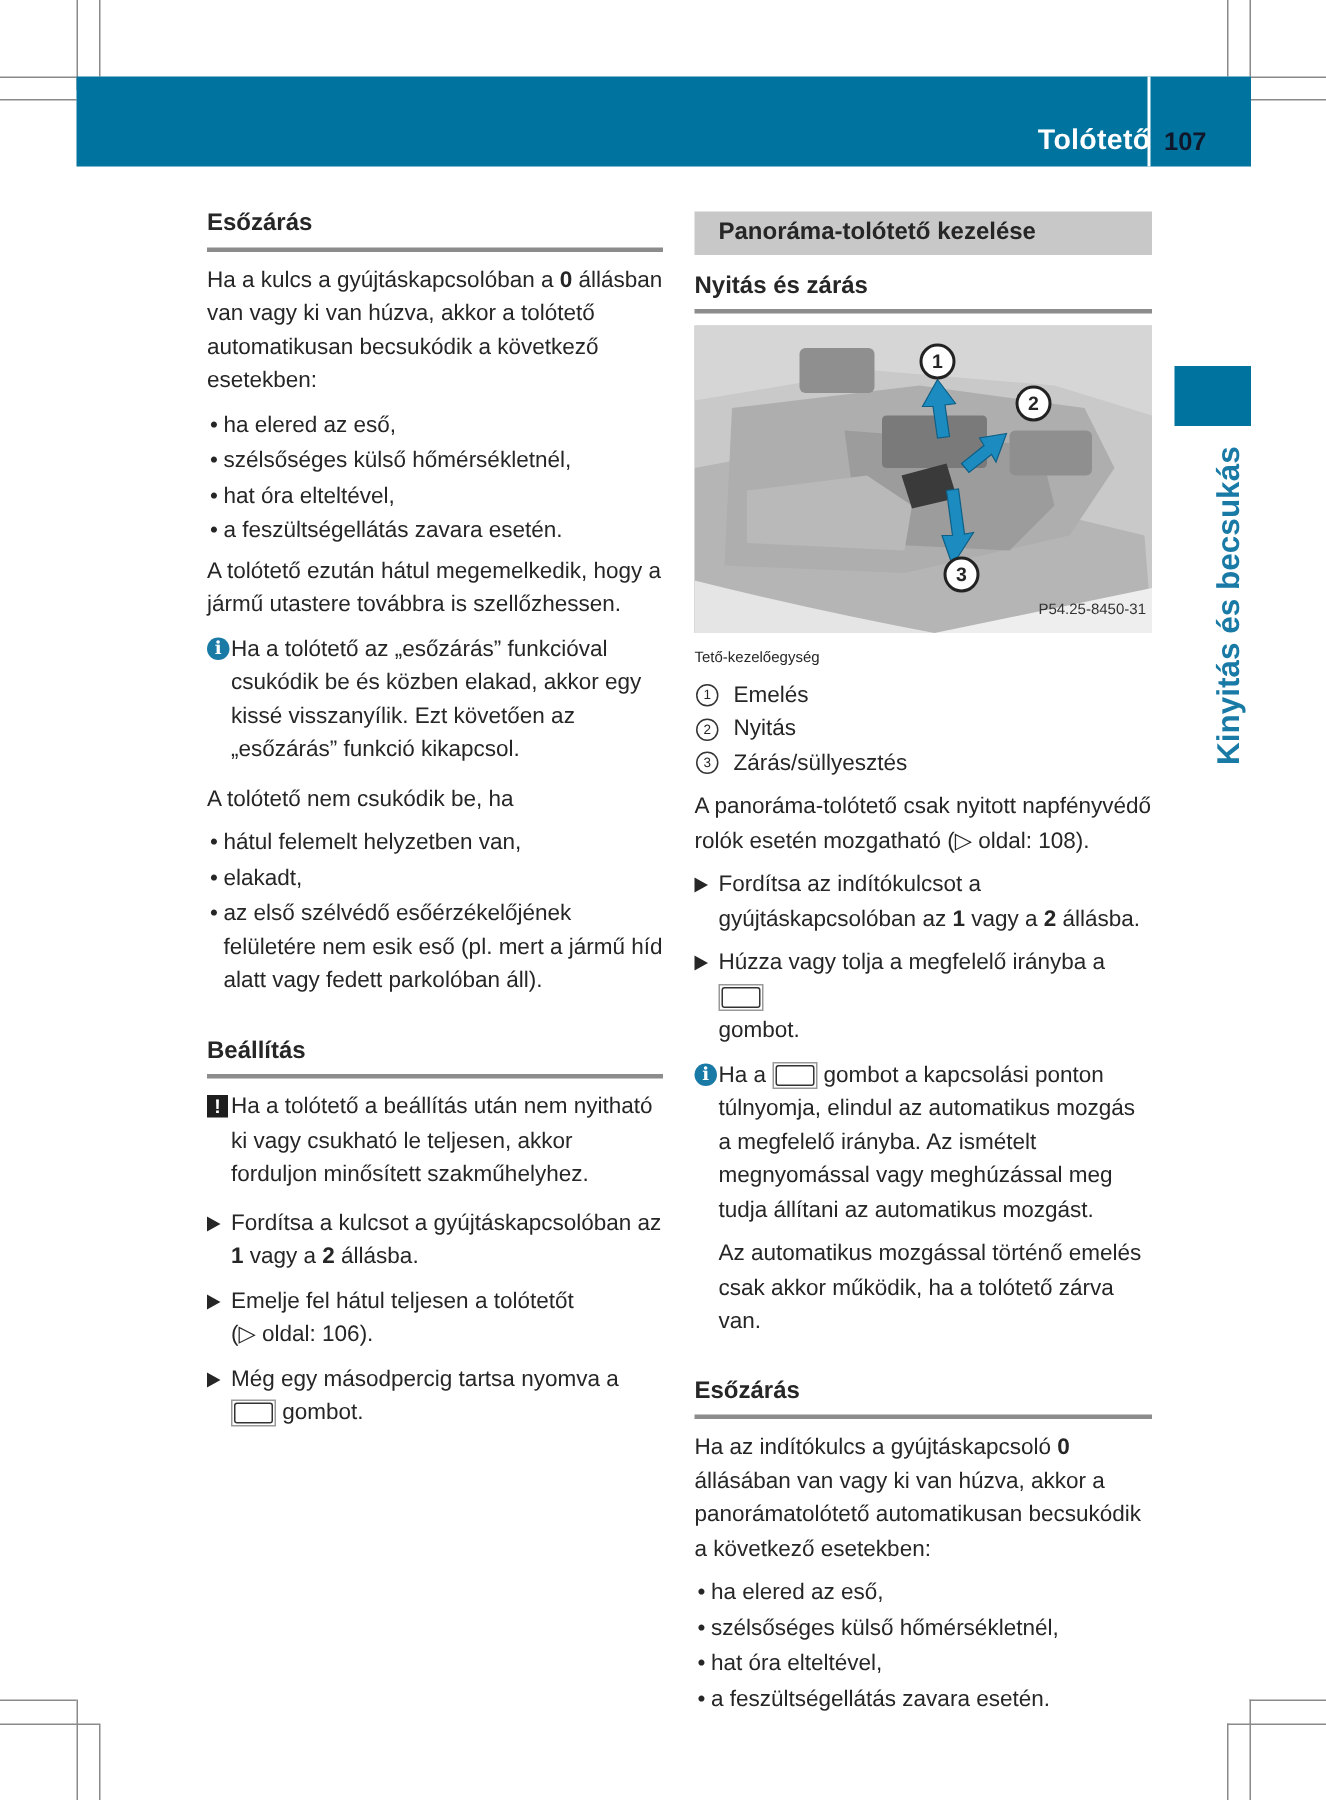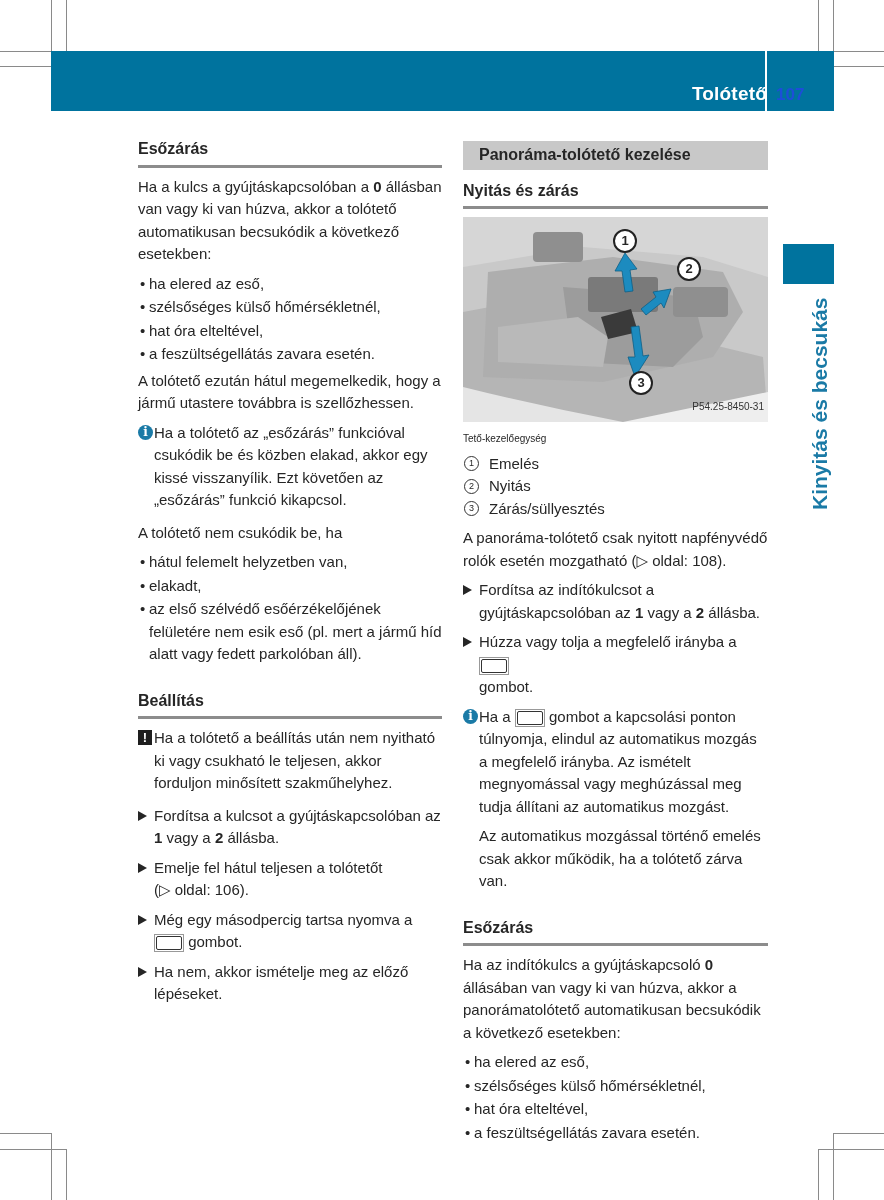--- a/index.html
+++ b/index.html
@@ -15,21 +15,21 @@
   .header-bar {
     position: absolute; left: 51px; top: 51px; width: 783px; height: 60px;
     background: #00739e;
   }
   .header-title {
     position: absolute; right: 117px; top: 83px;
     color: #fff; font-weight: bold; font-size: 19px; letter-spacing: 0.2px;
   }
   .header-sep { position: absolute; left: 765px; top: 51px; width: 2px; height: 60px; background: #fff; }
   .header-page {
-    position: absolute; left: 776px; top: 85px; color: #1d4ed8; font-weight: bold; font-size: 17px;
+    position: absolute; left: 776px; top: 85px; color: #0f172a; font-weight: bold; font-size: 17px;
   }
   .side-tab { position: absolute; left: 783px; top: 244px; width: 51px; height: 40px; background: #00739e; }
   .side-label {
     position: absolute; left: 808px; top: 510px; transform-origin: 0 0; transform: rotate(-90deg);
     color: #1a7aa6; font-weight: bold; font-size: 21px; white-space: nowrap;
   }
 
   .col { position: absolute; font-size: 15px; line-height: 22.5px; }
   .col-left { left: 138px; top: 138px; width: 304px; }
   .col-right { left: 463px; top: 141px; width: 305px; }
@@ -136,24 +136,20 @@
     <span>Fordítsa a kulcsot a gyújtáskapcsolóban az </span><b>1</b><span> vagy a </span><b>2</b><span> állásba.</span>
   </div>
   <div class="step">
     <span class="tri"></span>
     <span>Emelje fel hátul teljesen a tolótetőt</span><br><span>(▷ oldal: 106).</span>
   </div>
   <div class="step">
     <span class="tri"></span>
     <span>Még egy másodpercig tartsa nyomva a</span><br><span class="btn-sym"><span></span></span> <span>gombot.</span>
   </div>
-  <div class="step">
-    <span class="tri"></span>
-    <span>Ha nem, akkor ismételje meg az előző lépéseket.</span>
-  </div>
 </div>
 
 <div class="col col-right">
   <div class="section-box">Panoráma-tolótető kezelése</div>
   <h3 style="margin-bottom:0;">Nyitás és zárás</h3>
 
   <div class="figure">
     <svg width="305" height="205" viewBox="0 0 305 205">
       <rect x="0" y="0" width="305" height="205" fill="#c9c9c9"></rect>
       <path d="M0 0 L305 0 L305 60 L240 40 L120 30 L0 50 Z" fill="#d6d6d6"></path>

